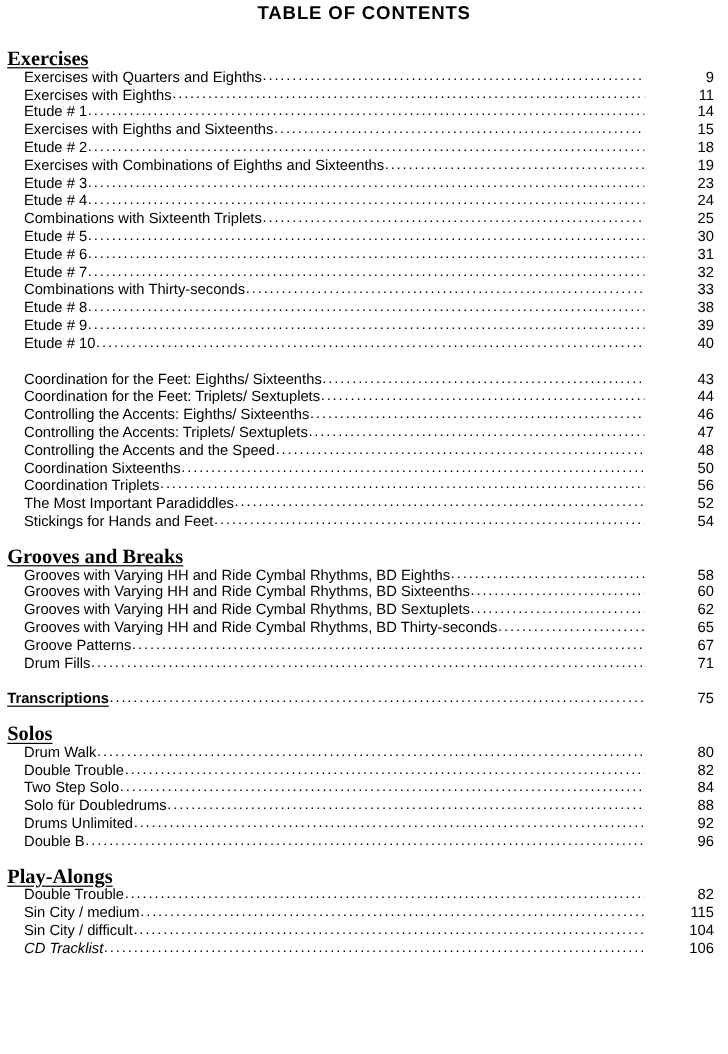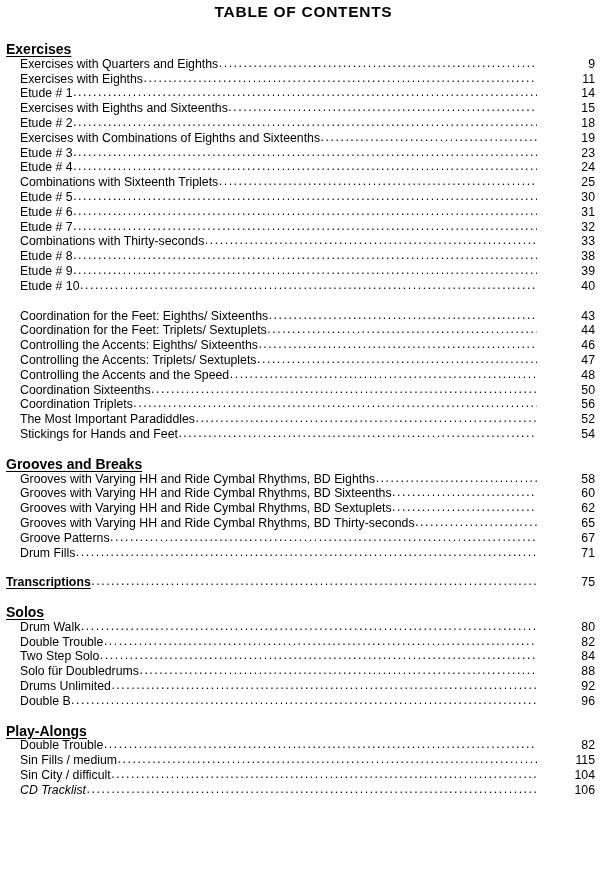--- a/index.html
+++ b/index.html
@@ -37,24 +37,25 @@
     padding-right: 12px;
   }
 
   .section {
     margin-bottom: 15px;
   }
   .section:last-child { margin-bottom: 0; }
 
   
   .sec-head {
-    font-size: 14px;
+    font-size: 17px;
     font-weight: bold;
     line-height: 14.8px;
     white-space: nowrap;
+    font-family: Liberation Serif, serif;
   }
   .sec-head .htext {
     text-decoration: underline;
     text-underline-offset: 1.5px;
   }
 
   
   .row-head {
     display: flex;
     align-items: flex-end;
@@ -324,21 +325,21 @@
         </div>
       </div>
       <div class="section">
         <div class="sec-head"><span class="htext">Play-Alongs</span></div>
         <div class="row">
           <span class="title">Double Trouble</span>
           <span class="leader"></span>
           <span class="page">82</span>
         </div>
         <div class="row">
-          <span class="title">Sin Fills / medium</span>
+          <span class="title">Sin City / medium</span>
           <span class="leader"></span>
           <span class="page">115</span>
         </div>
         <div class="row">
           <span class="title">Sin City / difficult</span>
           <span class="leader"></span>
           <span class="page">104</span>
         </div>
         <div class="row italic">
           <span class="title">CD Tracklist</span>

